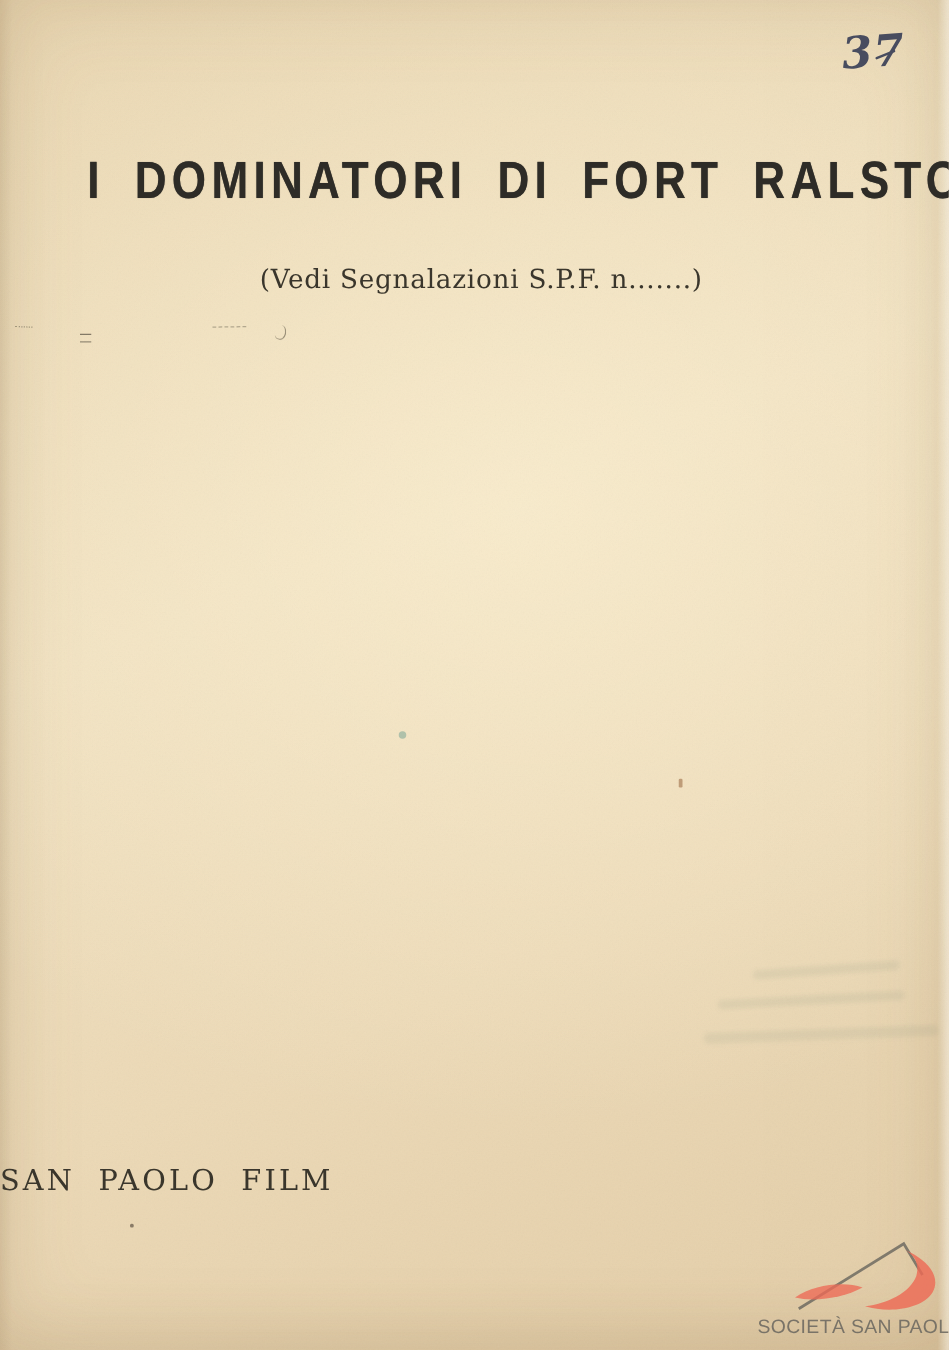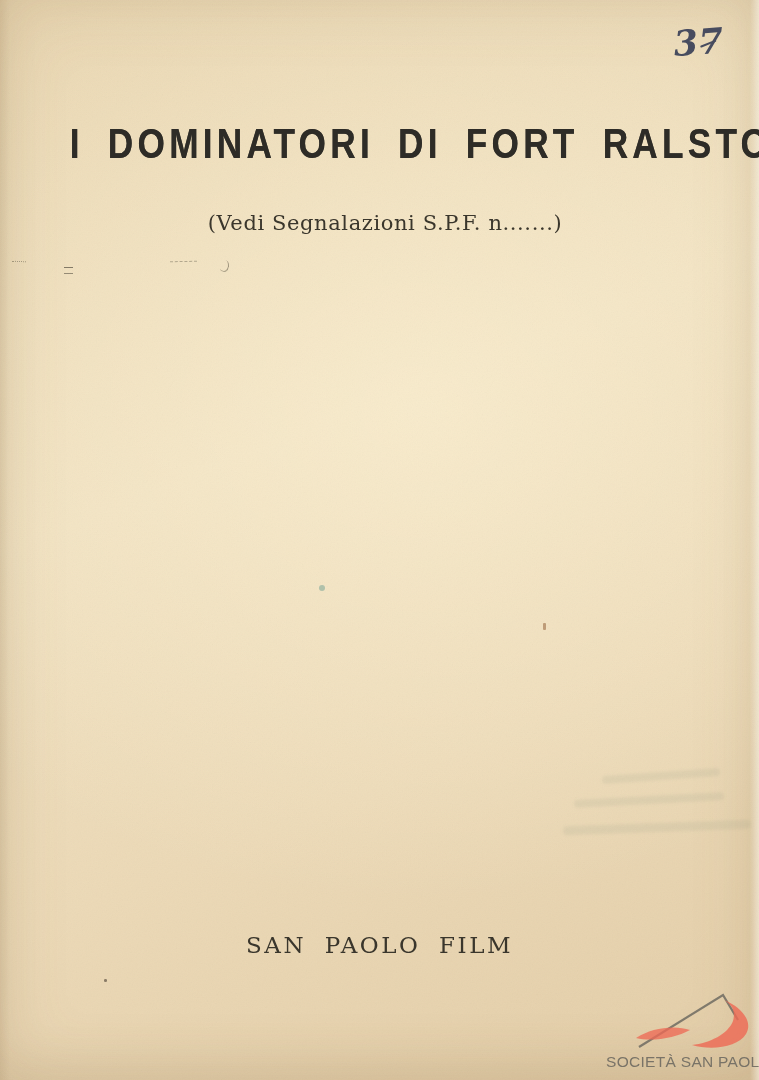--- a/index.html
+++ b/index.html
@@ -53,21 +53,21 @@
     transform:scaleX(0.84);transform-origin:50% 50%;
     text-shadow:0 0 0.6px rgba(46,44,39,0.8);
     white-space:nowrap;
   }
   .subtitle-wrap{position:absolute;top:211px;left:0;width:770px;text-align:center;}
   .subtitle{
     font-family:"DejaVu Serif",serif;font-size:21px;letter-spacing:0.6px;
     color:var(--ink-serif);
   }
 
-  .footer-wrap{position:absolute;top:932px;left:0;width:759px;text-align:center;}
+  .footer-wrap{position:absolute;top:932px;left:0;width:759px;}
   .footer{
     font-family:"DejaVu Serif",serif;font-size:23px;
     letter-spacing:2.5px;word-spacing:9px;color:var(--ink-serif);
   }
 
   
   .mark{position:absolute;pointer-events:none;}
   .mark-1{left:12px;top:261px;width:14px;border-top:1.5px dotted rgba(80,75,60,0.45);transform:rotate(2deg);}
   .mark-2{left:64px;top:267px;width:9px;height:5px;border-top:1px solid rgba(60,55,45,0.6);border-bottom:1px solid rgba(60,55,45,0.5);}
   .mark-3{left:170px;top:261px;width:27px;border-top:1.5px dashed rgba(85,80,65,0.4);transform:rotate(-1deg);}

